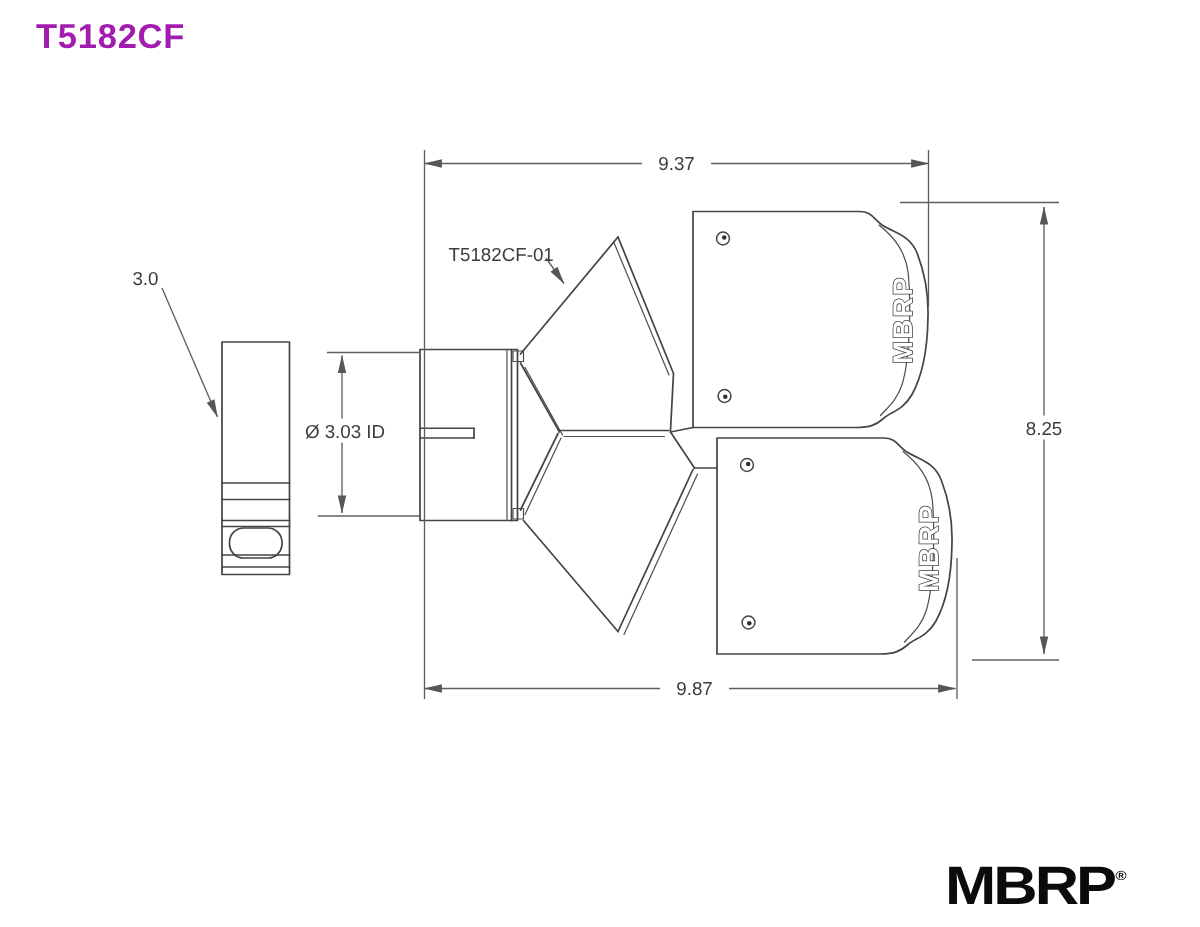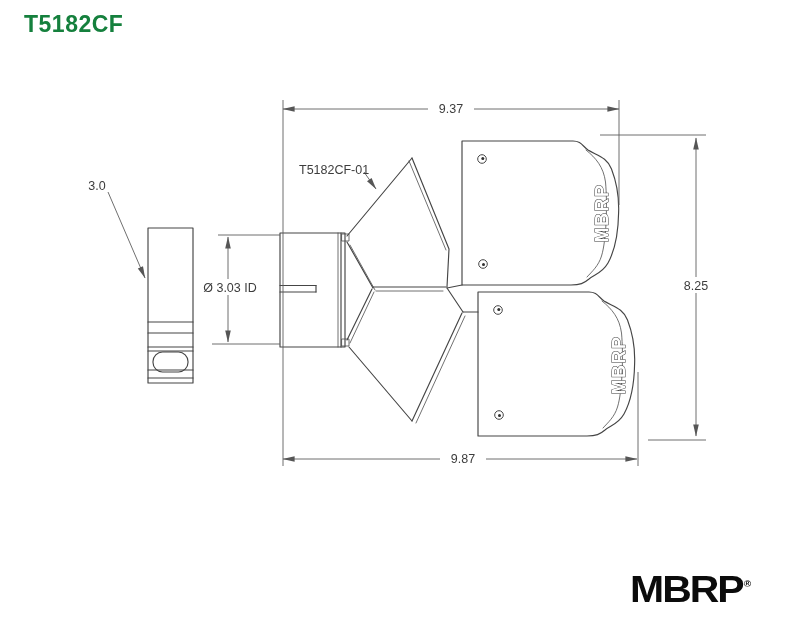--- a/index.html
+++ b/index.html
@@ -1,19 +1,19 @@
 <!DOCTYPE html>
 <html><head>
 <meta charset="utf-8">
 <style>
   html,body{margin:0;padding:0;background:#fff;}
   .page{position:relative;width:800px;height:618px;background:#ffffff;overflow:hidden;
         font-family:"Liberation Sans",sans-serif;}
   .title{position:absolute;left:24px;top:11px;font-size:23px;font-weight:800;
-         color:#15803d;letter-spacing:.5px;}
+         color:#a21caf;letter-spacing:.5px;}
   .logo{position:absolute;left:630px;top:570px;font-size:41px;font-weight:900;
         color:#0b0b0b;letter-spacing:-2px;line-height:1;transform:scaleY(.88);}
   .logo sup{font-size:10px;font-weight:700;letter-spacing:0;vertical-align:18px;margin-left:1px;}
   svg{position:absolute;left:0;top:0;}
   .g-main{fill:none;stroke:#454545;stroke-width:1.15;stroke-linejoin:round;stroke-linecap:round;}
   .g-thin{fill:none;stroke:#4d4d4d;stroke-width:.8;stroke-linejoin:round;stroke-linecap:round;}
   .g-dim{fill:none;stroke:#5f5f5f;stroke-width:.9;stroke-linecap:butt;}
   .mask{fill:#ffffff;stroke:none;}
   .dimtext{font-family:"Liberation Sans",sans-serif;font-size:12.5px;fill:#3d3d3d;}
   .labeltext{font-family:"Liberation Sans",sans-serif;font-size:12.5px;fill:#3d3d3d;}

